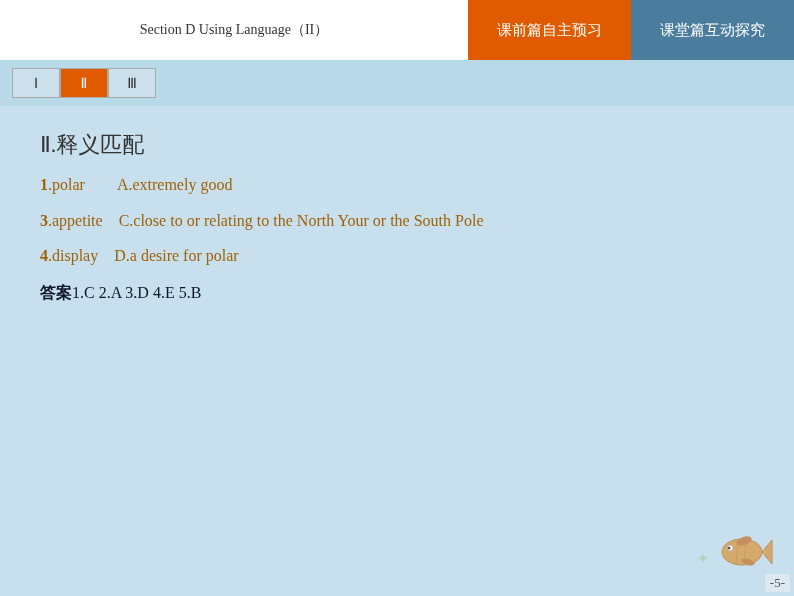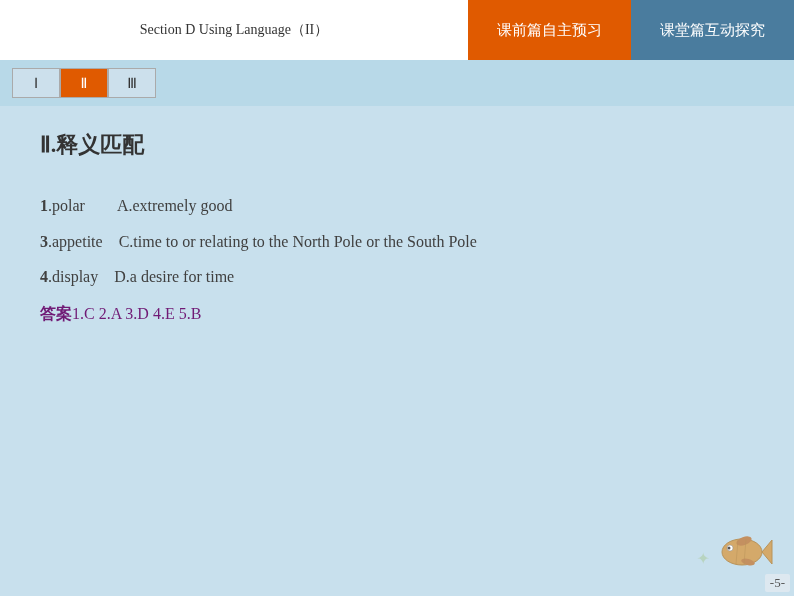--- a/index.html
+++ b/index.html
@@ -77,35 +77,35 @@
 
     
     .content {
       padding: 24px 40px;
       background: #c8e0ed;
       min-height: 490px;
     }
     .section-title {
       font-size: 22px;
       color: #333;
-      margin-bottom: 33px;
-      font-weight: bold;
+      margin-bottom: 12px;
+      font-weight: normal;
     }
     .item-row {
       font-size: 16px;
-      color: #404040;
+      color: #a16207;
       margin-bottom: 10px;
       line-height: 1.6;
     }
     .item-row strong {
       font-weight: bold;
     }
     .answer-row {
       font-size: 16px;
-      color: #701a75;
+      color: #0f172a;
       margin-top: 14px;
     }
     .answer-label {
       font-weight: bold;
     }
 
     
     .fish-container {
       position: absolute;
       bottom: 20px;
@@ -160,24 +160,24 @@
   <div class="roman-tab normal">Ⅲ</div>
 </div>
 
 <div class="content">
   <div class="section-title">Ⅱ.释义匹配</div>
 
   <div class="item-row">
     <strong>1</strong><span>.polar　　A.extremely good</span>
   </div>
   <div class="item-row">
-    <strong>3</strong><span>.appetite　C.time to or relating to the North Pole or the South Pole</span>
+    <strong>3</strong><span>.appetite　C.close to or relating to the North Your or the South Pole</span>
   </div>
   <div class="item-row">
-    <strong>4</strong><span>.display　D.a desire for time</span>
+    <strong>4</strong><span>.display　D.a desire for polar</span>
   </div>
 
   <div class="answer-row">
     <span class="answer-label">答案</span><span>1.C    2.A    3.D    4.E    5.B</span>
   </div>
 </div>
 
 <div class="fish-container">
   <svg class="fish-svg" viewBox="0 0 60 50" xmlns="http://www.w3.org/2000/svg">
 

